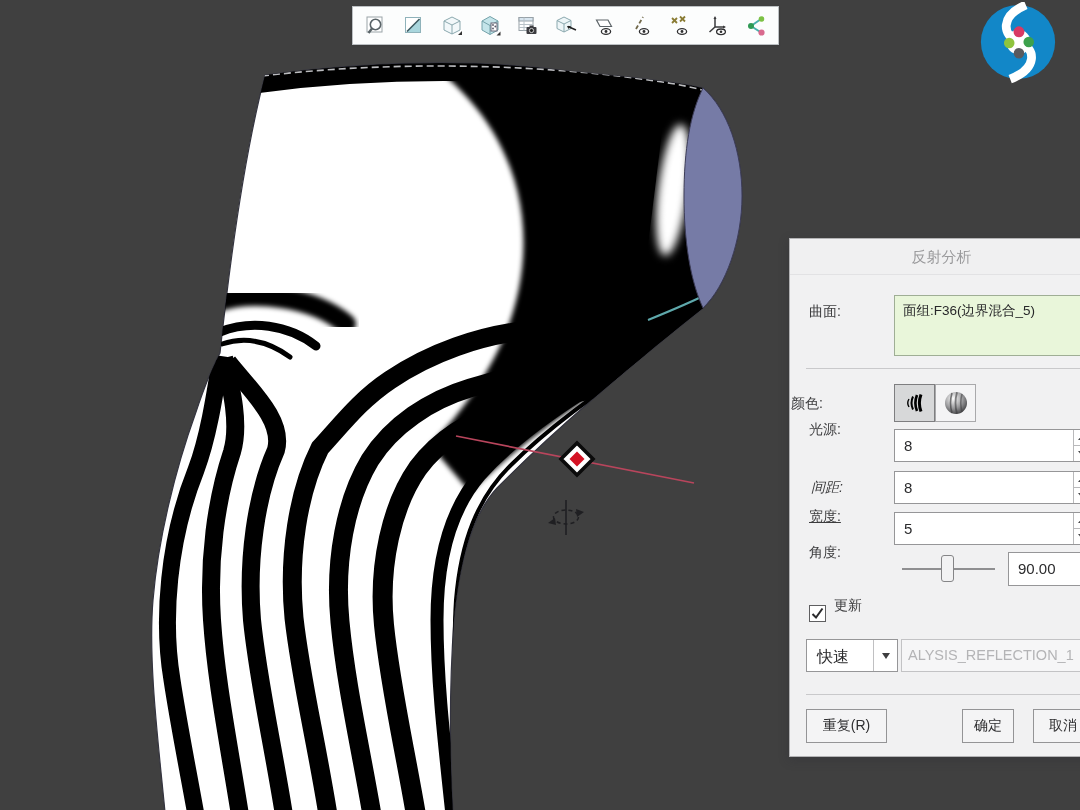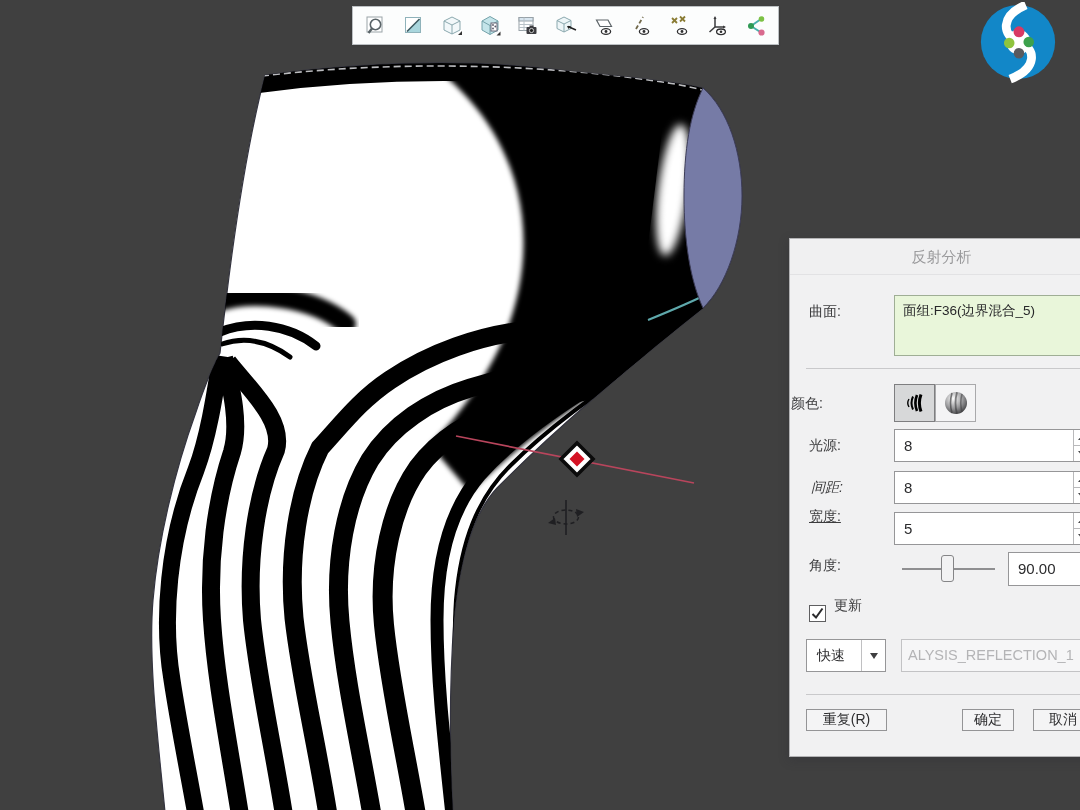--- a/index.html
+++ b/index.html
@@ -38,30 +38,30 @@
   .spin-dn{border-bottom:none;}
   .tri-up{width:0;height:0;border-left:4px solid transparent;border-right:4px solid transparent;border-bottom:5px solid #4a4a4c;}
   .tri-dn{width:0;height:0;border-left:4px solid transparent;border-right:4px solid transparent;border-top:5px solid #4a4a4c;}
   .slider-track{position:absolute;left:112px;top:329px;width:93px;height:2px;background:#8f8f91;}
   .slider-handle{position:absolute;left:151px;top:316px;width:13px;height:27px;background:#f2f2f3;
     border:1px solid #858587;border-radius:3px;box-sizing:border-box;}
   .angle-box{position:absolute;left:218px;top:313px;width:82px;height:34px;background:#fff;
     border:1px solid #969698;box-sizing:border-box;font-size:15px;color:#2b2b2d;padding:7px 0 0 9px;}
   .checkbox{position:absolute;left:19px;top:366px;width:17px;height:17px;background:#fff;
     border:1px solid #5f5f61;box-sizing:border-box;display:flex;align-items:center;justify-content:center;}
-  .combo{position:absolute;left:16px;top:400px;width:80px;height:33px;background:#fff;
-    border:1px solid #969698;box-sizing:border-box;font-size:14px;color:#2b2b2d;}
+  .combo{position:absolute;left:16px;top:400px;width:92px;height:33px;background:#fff;
+    border:1px solid #969698;box-sizing:border-box;font-size:16px;color:#2b2b2d;}
   .combo-val{position:absolute;left:10px;top:7px;}
   .combo-arrow{position:absolute;right:0;top:0;width:23px;height:100%;border-left:1px solid #c0c0c2;
     display:flex;align-items:center;justify-content:center;}
   .caret-dn{width:0;height:0;border-left:4.5px solid transparent;border-right:4.5px solid transparent;border-top:6px solid #3e3e40;}
   .name-field{position:absolute;left:111px;top:400px;width:190px;height:33px;background:#f6f6f7;
     border:1px solid #c3c3c5;box-sizing:border-box;font-size:14.5px;color:#b4b4b6;
     padding:7px 0 0 6px;white-space:nowrap;overflow:hidden;}
-  .dlg-btn{position:absolute;top:470px;height:22px;background:#f4f4f5;border:1px solid #949496;
+  .dlg-btn{position:absolute;top:470px;height:34px;background:#f4f4f5;border:1px solid #949496;
     box-sizing:border-box;font-size:14px;color:#2e2e30;display:flex;align-items:center;justify-content:center;}
   .btn-repeat{left:16px;width:81px;}
   .btn-ok{left:172px;width:52px;font-family:Liberation Mono, monospace;}
   .btn-cancel{left:243px;width:60px;}
 </style>
 </head>
 <body>
 
 <div class="screen">
 
@@ -291,21 +291,21 @@
                 <stop offset="100%" stop-color="#39393b"></stop>
           </radialGradient>
             </defs>
           <path d="M 10,4 Q 7,14 10,24" stroke="#3c3c3e" stroke-width="1.6" fill="none" opacity=".65"></path>
           <path d="M 15,3.2 Q 12,14 15,24.8" stroke="#3c3c3e" stroke-width="1.8" fill="none" opacity=".6"></path>
           <path d="M 20,5 Q 17.5,14 20,23" stroke="#3c3c3e" stroke-width="1.6" fill="none" opacity=".55"></path>
         </svg>
       </div>
     </div>
 
-    <div class="dlg-label" style="left:19px;top:198px;">光源:</div>
+    <div class="dlg-label" style="left:19px;top:182px;">光源:</div>
     <div class="spinbox" style="top:190px;">
       <span class="spin-val">8</span>
       <span class="spin-arrows">
           <span class="spin-up">
             <i class="tri-up"></i>
           </span>
           <span class="spin-dn">
             <i class="tri-dn"></i>
           </span>
         </span>
@@ -330,21 +330,21 @@
       <span class="spin-arrows">
           <span class="spin-up">
             <i class="tri-up"></i>
           </span>
           <span class="spin-dn">
             <i class="tri-dn"></i>
           </span>
         </span>
     </div>
 
-    <div class="dlg-label" style="left:19px;top:318px;">角度:</div>
+    <div class="dlg-label" style="left:19px;top:305px;">角度:</div>
     <div class="slider-track"></div>
     <div class="slider-handle"></div>
     <div class="angle-box">90.00</div>
 
     <div class="checkbox">
       <svg width="13" height="13">
           <polyline points="1.5,7 5,10.5 11.5,1.5" fill="none" stroke="#2a2a2c" stroke-width="2"></polyline>
         </svg>
     </div>
     <div class="dlg-label" style="left:44px;top:358px;">更新</div>

